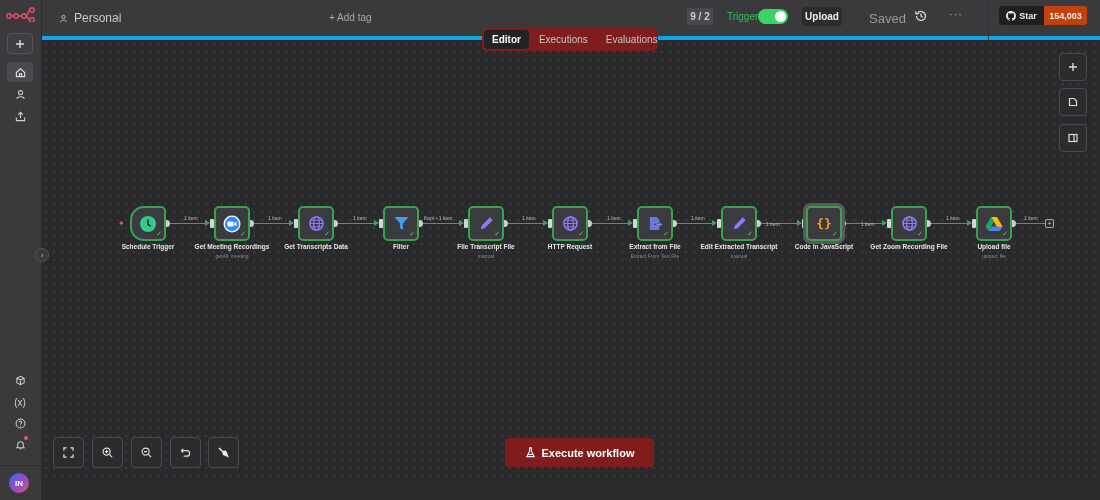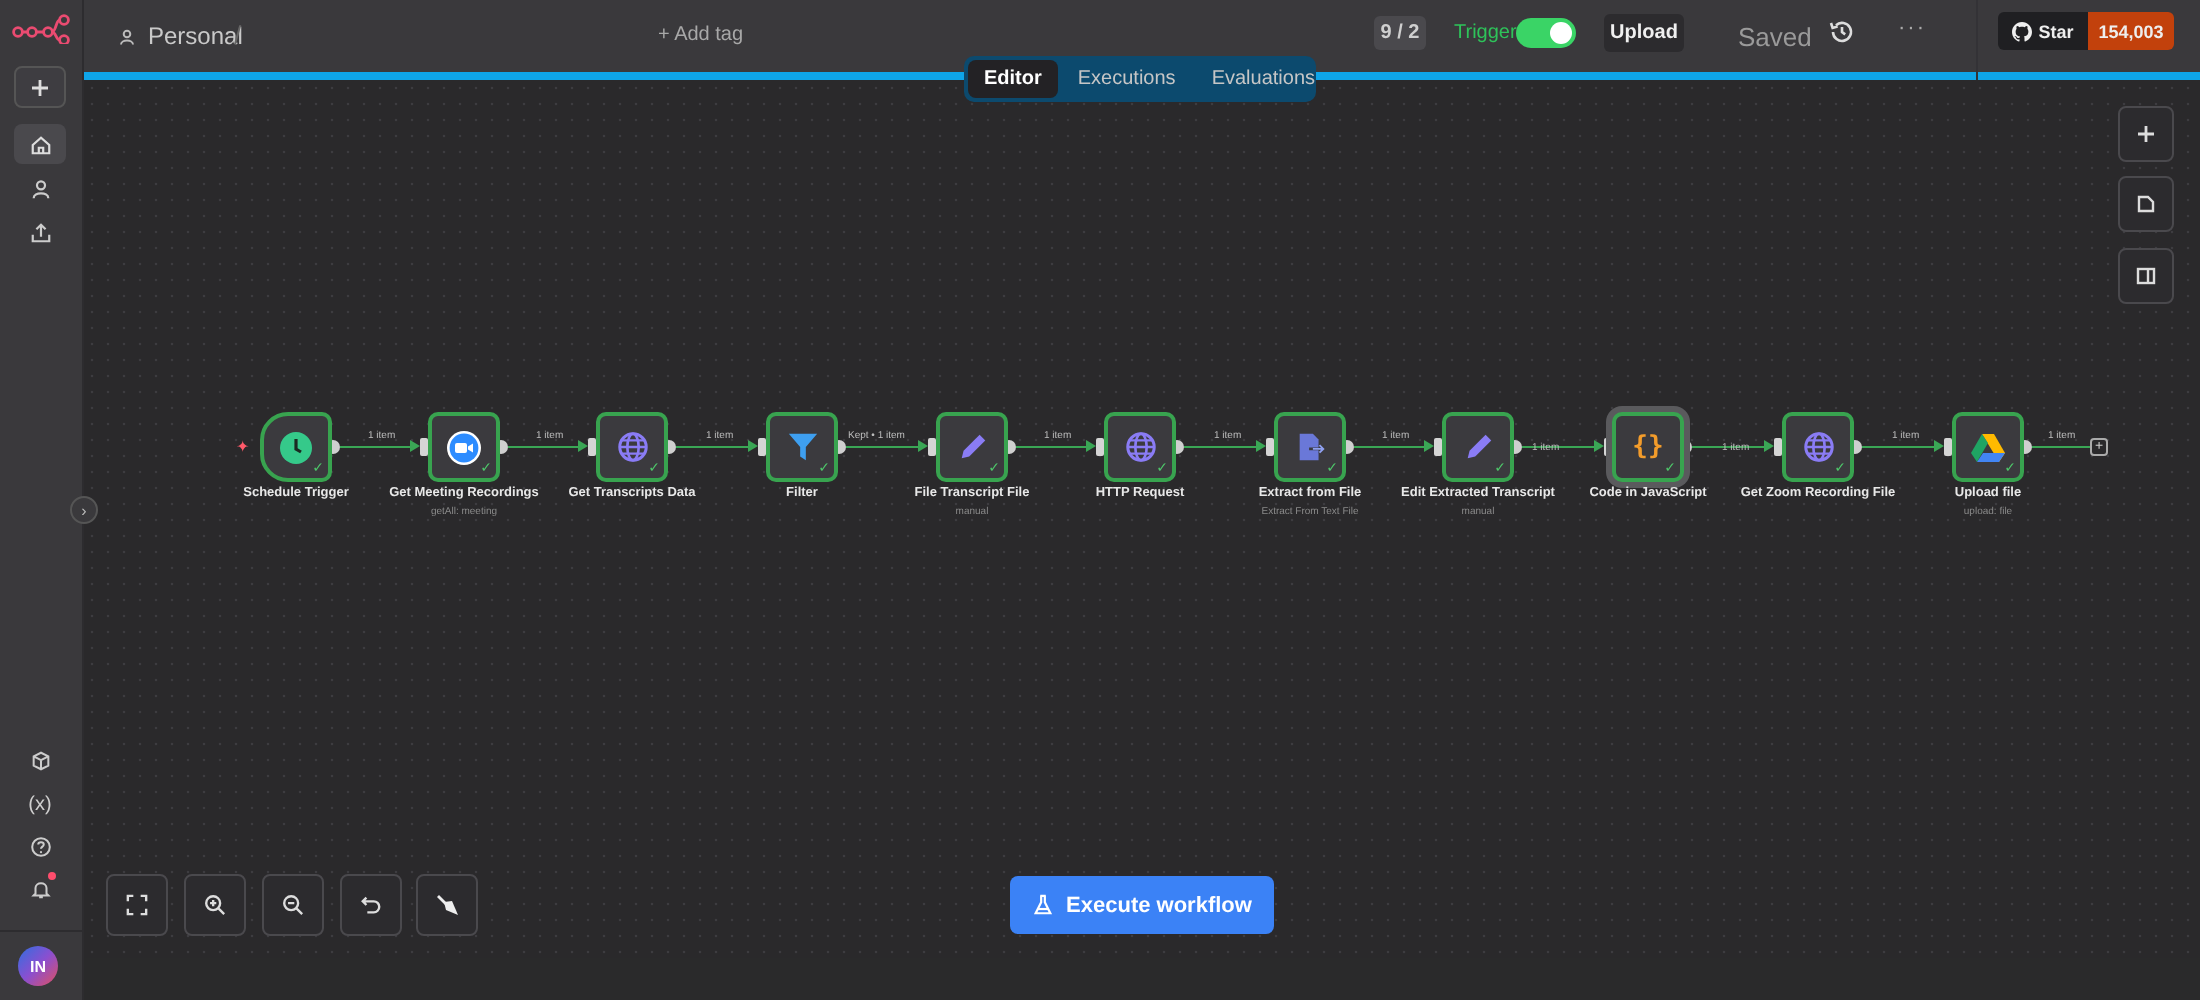--- a/index.html
+++ b/index.html
@@ -29,35 +29,35 @@
   .toggle::after { content: ""; position: absolute; right: 2px; top: 2px; width: 11px; height: 11px; border-radius: 50%; background: #fff; }
   .share-btn { position: absolute; left: 760px; top: 7px; width: 40px; height: 19px; background: #2c2b2e; border-radius: 3px; font-size: 10px; font-weight: bold; color: #f0f0f0; display: flex; align-items: center; justify-content: center; }
   .saved { position: absolute; left: 827px; top: 11px; font-size: 13px; color: #9a9a9a; }
   .history-icon { position: absolute; left: 872px; top: 9px; width: 14px; height: 14px; }
   .more-icon { position: absolute; left: 907px; top: 8px; font-size: 11px; color: #aaa; letter-spacing: 1px; }
   .hdr-vdiv { position: absolute; left: 946px; top: 0; width: 1px; height: 40px; background: #333236; }
   .gh-star { position: absolute; left: 957px; top: 6px; width: 45px; height: 19px; background: #1f1f22; border-radius: 3px 0 0 3px; display: flex; align-items: center; justify-content: center; gap: 3px; font-size: 9px; font-weight: bold; color: #eee; }
   .gh-count { position: absolute; left: 1002px; top: 6px; width: 43px; height: 19px; background: #c2410c; border-radius: 0 3px 3px 0; font-size: 9px; font-weight: bold; color: #eee; display: flex; align-items: center; justify-content: center; }
 
   
-  .tabs { position: absolute; left: 482px; top: 28px; width: 176px; height: 23px; background: #0c4a6e; border-radius: 5px; display: flex; align-items: center; padding: 2px; gap: 2px; z-index: 3; }
+  .tabs { position: absolute; left: 482px; top: 28px; width: 176px; height: 23px; background: #7f1d1d; border-radius: 5px; display: flex; align-items: center; padding: 2px; gap: 2px; z-index: 3; }
   .tab { height: 19px; padding: 0 8px; font-size: 10px; color: #c6c6c6; display: flex; align-items: center; border-radius: 4px; }
   .tab.active { background: #232225; color: #fff; font-weight: bold; }
 
   
   .canvas { position: absolute; left: 42px; top: 40px; width: 1058px; height: 439px; background-color: #2a292b;
     background-image: radial-gradient(circle, #3d3c40 0.7px, transparent 0.8px); background-size: 8px 8px; }
   .collapse-handle { position: absolute; left: 35px; top: 248px; width: 14px; height: 14px; border-radius: 50%; background: #3a393c; border: 1px solid #555; display: flex; align-items: center; justify-content: center; font-size: 8px; color: #bbb; z-index: 4; }
 
   .right-tools { position: absolute; left: 1059px; }
   .rt-btn { position: absolute; left: 0; width: 28px; height: 28px; border: 1px solid #4a494d; background: #2c2b2e; border-radius: 4px; display: flex; align-items: center; justify-content: center; color: #d8d8d8; font-size: 14px; }
 
   .bottom-tools .bt-btn { position: absolute; top: 437px; width: 31px; height: 31px; border: 1px solid #4a494d; background: #2c2b2e; border-radius: 4px; display: flex; align-items: center; justify-content: center; }
 
-  .exec-btn { position: absolute; left: 505px; top: 438px; width: 132px; height: 29px; background: #3b82f6; border-radius: 4px; color: #fff; font-size: 11px; font-weight: bold; display: flex; align-items: center; justify-content: center; gap: 6px; }
+  .exec-btn { position: absolute; left: 505px; top: 438px; width: 149px; height: 29px; background: #7f1d1d; border-radius: 4px; color: #fff; font-size: 11px; font-weight: bold; display: flex; align-items: center; justify-content: center; gap: 6px; }
 
   
   .node { position: absolute; top: 206px; width: 36px; height: 35px; border: 2px solid #38a34f; border-radius: 5px; background: #3b3a3e; display: flex; align-items: center; justify-content: center; }
   .node.trigger { border-radius: 14px 5px 5px 14px; }
   .node.selected { box-shadow: 0 0 0 3px #5a5a5d; }
   .node .check { position: absolute; right: 2px; bottom: 1px; font-size: 7px; color: #4ec76a; }
   .node-label { position: absolute; top: 243px; width: 110px; margin-left: -37px; text-align: center; font-size: 6.5px; font-weight: bold; color: #e8e8e8; white-space: nowrap; }
   .node-sub { position: absolute; top: 253px; width: 110px; margin-left: -37px; text-align: center; font-size: 5px; color: #8a8a8a; white-space: nowrap; }
   .conn-line { position: absolute; top: 223px; height: 1px; background: #3aa655; }
   .out-dot { position: absolute; top: 220px; width: 7px; height: 7px; border-radius: 50%; background: #cfcfcf; }

